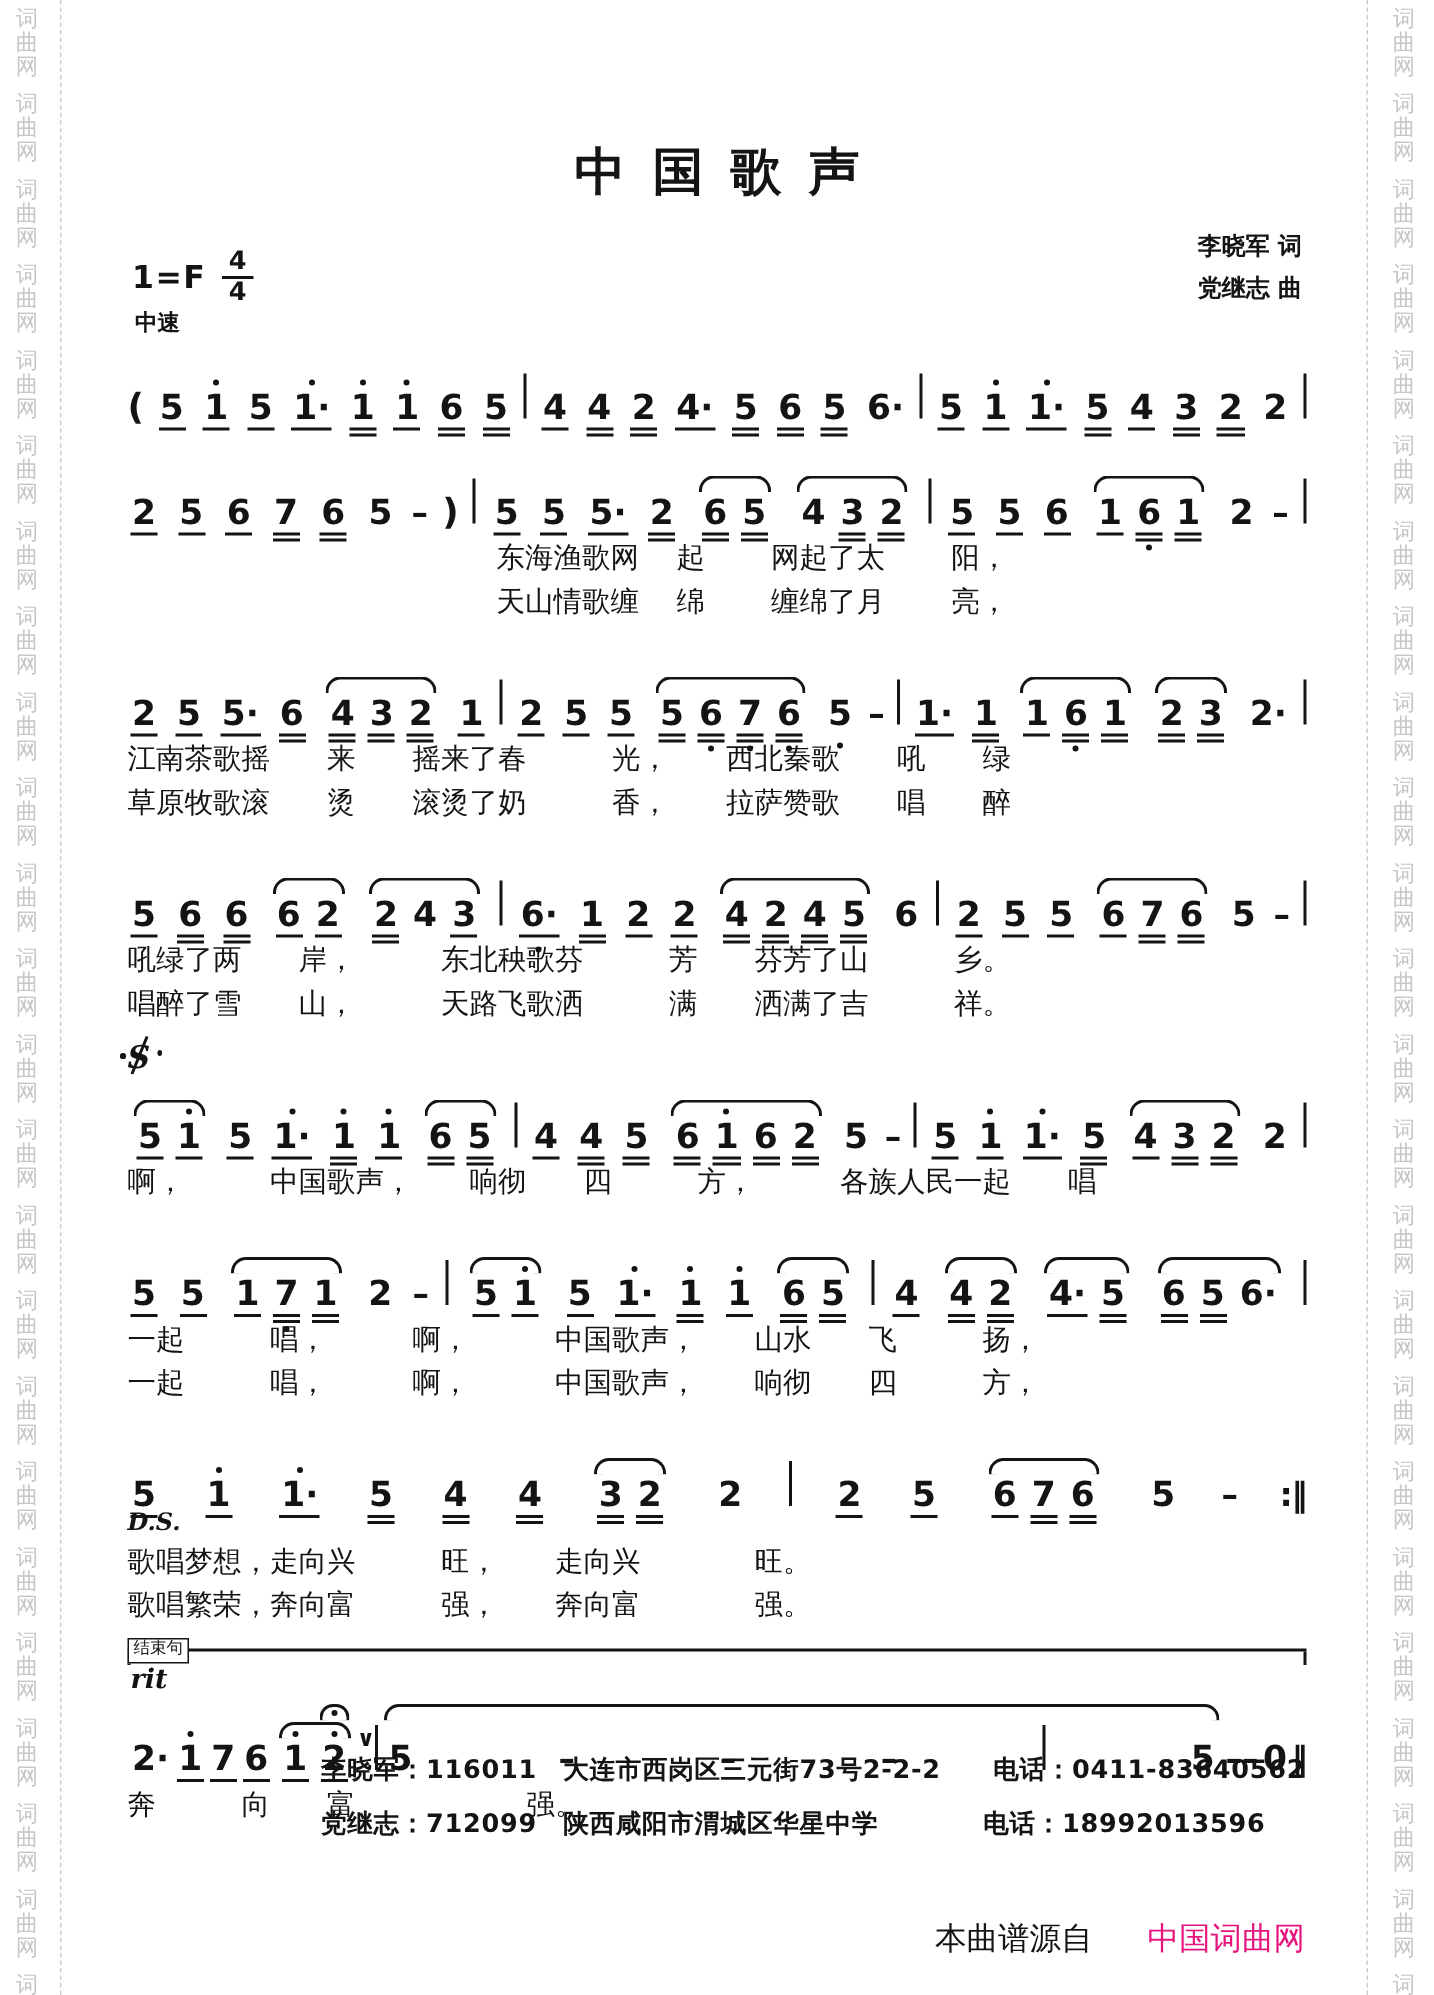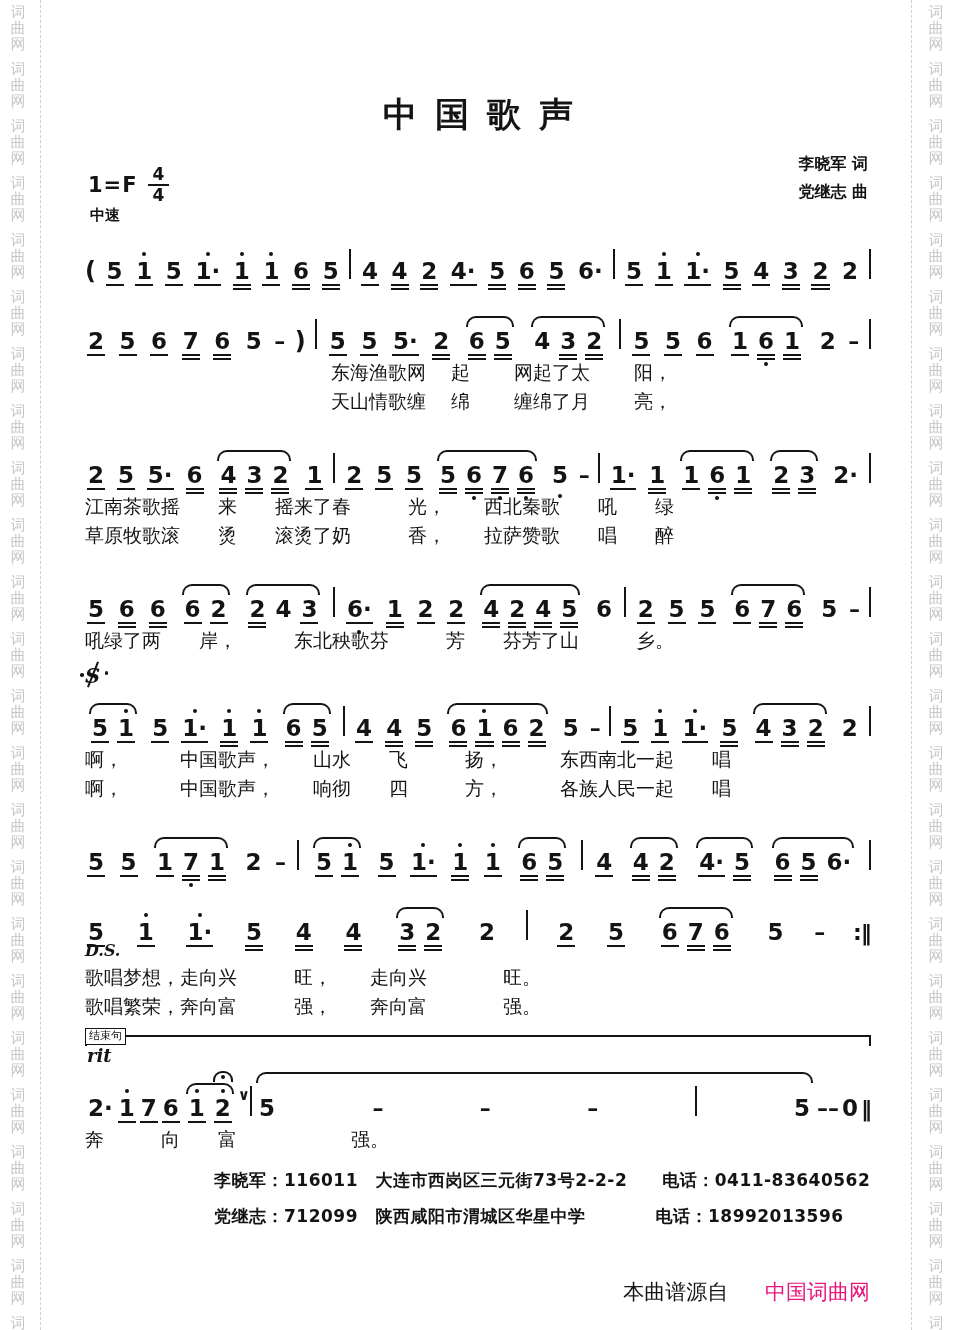--- a/index.html
+++ b/index.html
@@ -490,20 +490,21 @@
             <span class="note u1"><span class="num">6</span></span>
             <span class="note u2"><span class="num">7</span></span>
             <span class="note u2"><span class="num">6</span></span>
           </span>
           <span class="note"><span class="num">5</span></span>
           <span class="dash">–</span>
           <span class="bl"></span>
         </div>
         <div class="lyrics">
           <div class="lyric">吼绿了两　　岸，　　　东北秧歌芬　　　芳　　芬芳了山　　　乡。</div>
+          <div class="lyric">唱醉了雪　　山，　　　天路飞歌洒　　　满　　洒满了吉　　　祥。</div>
         </div>
       </div>
       <div class="system s5">
         <span class="segno">S<span class="slash"></span><span class="sd d1"></span><span class="sd d2"></span></span>
         <div class="notes">
           <span class="slur">
             <span class="note u1"><span class="num">5</span></span>
             <span class="note u1"><span class="num">1</span><span class="od hi"></span></span>
           </span>
           <span class="note u1"><span class="num">5</span></span>
@@ -533,21 +534,20 @@
           <span class="note u2"><span class="num">5</span></span>
           <span class="slur">
             <span class="note u1"><span class="num">4</span></span>
             <span class="note u2"><span class="num">3</span></span>
             <span class="note u2"><span class="num">2</span></span>
           </span>
           <span class="note"><span class="num">2</span></span>
           <span class="bl"></span>
         </div>
         <div class="lyrics">
-          <div class="lyric">啊，　　　中国歌声，　　山水　　飞　　　扬，　　　东西南北一起　　唱</div>
           <div class="lyric">啊，　　　中国歌声，　　响彻　　四　　　方，　　　各族人民一起　　唱</div>
         </div>
       </div>
       <div class="system s6">
         <div class="notes">
           <span class="note u1"><span class="num">5</span></span>
           <span class="note u1"><span class="num">5</span></span>
           <span class="slur">
             <span class="note u1"><span class="num">1</span></span>
             <span class="note u2"><span class="num">7</span><span class="od lo"></span></span>
@@ -577,20 +577,24 @@
           <span class="slur">
             <span class="note u1"><span class="num">4·</span></span>
             <span class="note u2"><span class="num">5</span></span>
           </span>
           <span class="slur">
             <span class="note u2"><span class="num">6</span></span>
             <span class="note u2"><span class="num">5</span></span>
             <span class="note"><span class="num">6·</span></span>
           </span>
           <span class="bl"></span>
+        </div>
+        <div class="lyrics">
+          <div class="lyric">一起　　　唱，　　　啊，　　　中国歌声，　　山水　　飞　　　扬，</div>
+          <div class="lyric">一起　　　唱，　　　啊，　　　中国歌声，　　响彻　　四　　　方，</div>
         </div>
       </div>
       <div class="system s7">
         <div class="notes">
           <span class="note u1"><span class="num">5</span></span>
           <span class="note u1"><span class="num">1</span><span class="od hi"></span></span>
           <span class="note u1"><span class="num">1·</span><span class="od hi"></span></span>
           <span class="note u2"><span class="num">5</span></span>
           <span class="note u2"><span class="num">4</span></span>
           <span class="note u2"><span class="num">4</span></span>

